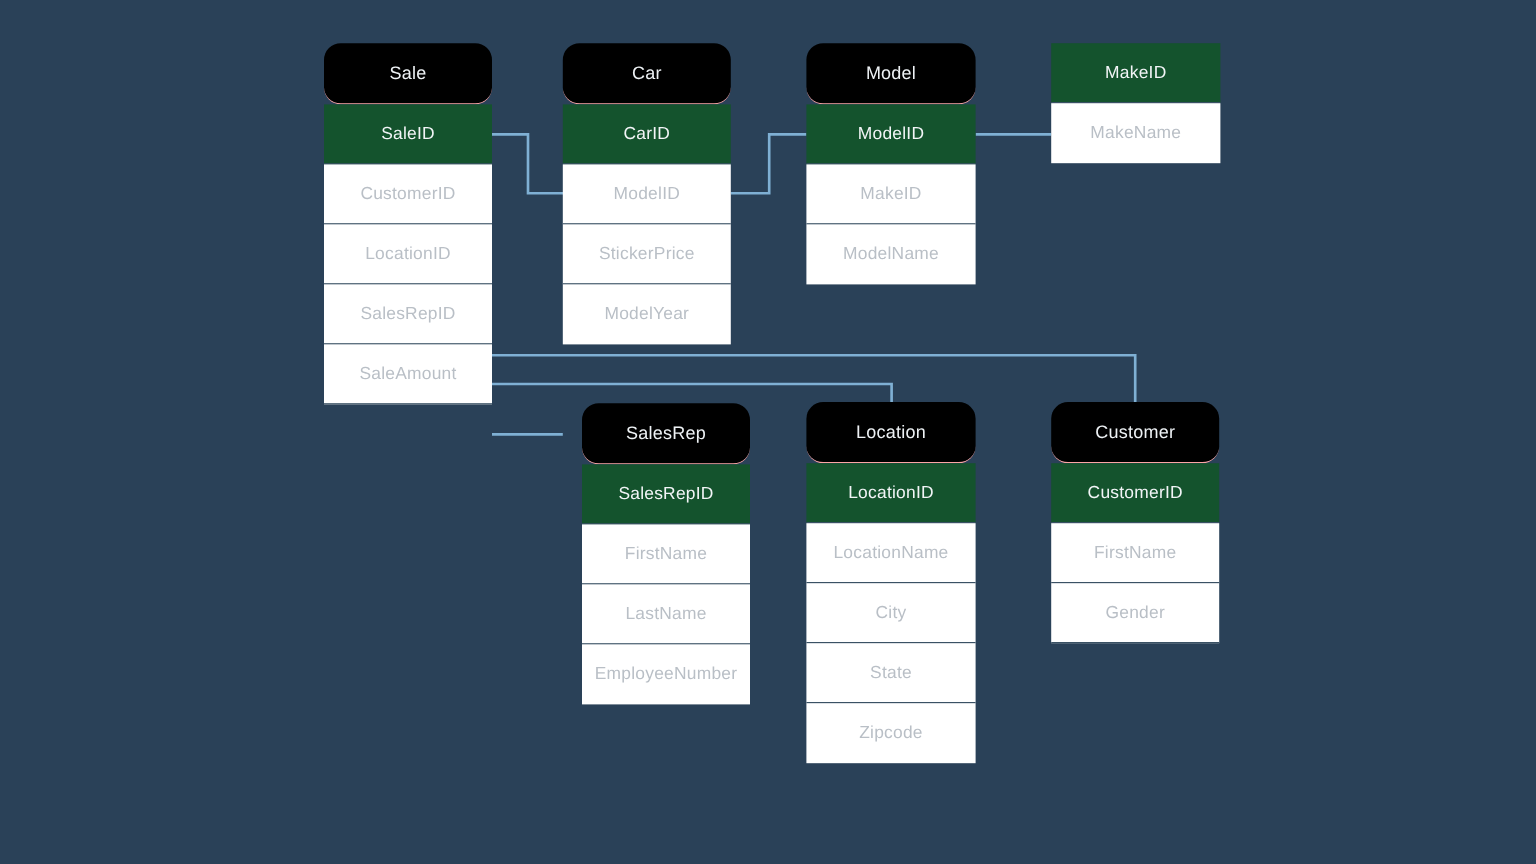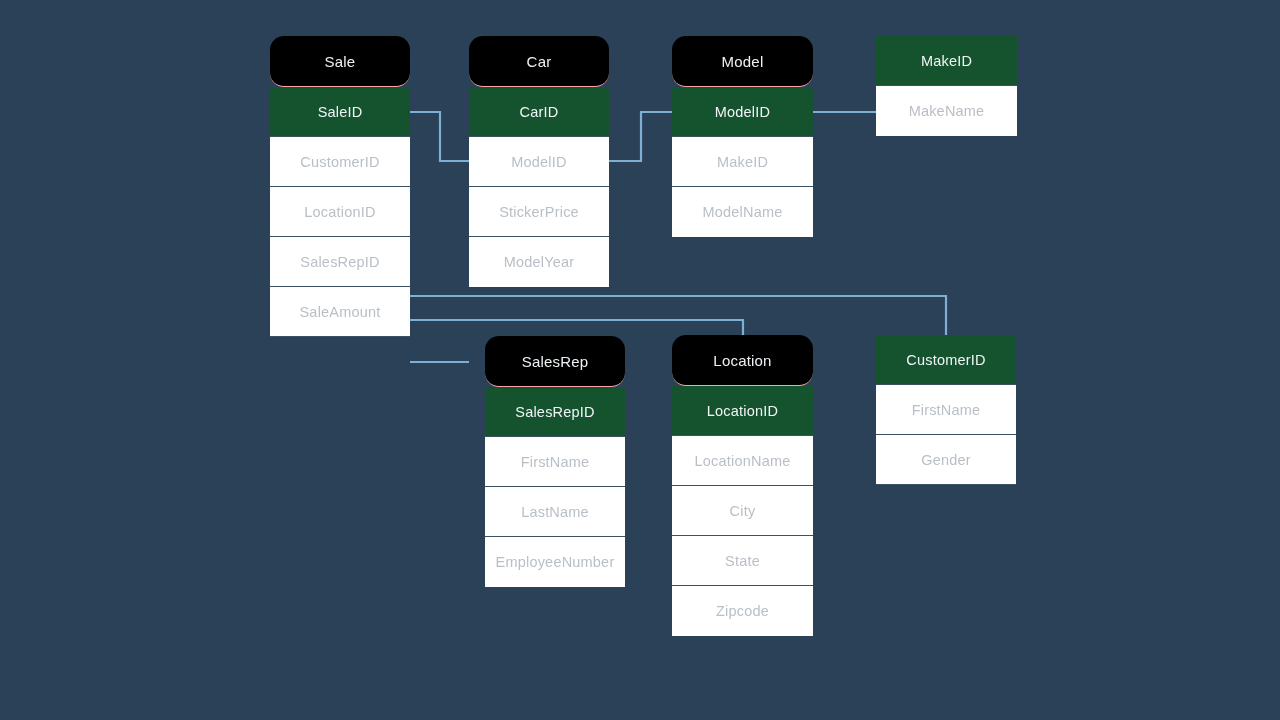--- a/index.html
+++ b/index.html
@@ -97,19 +97,20 @@
       </div>
       <div class="entity" style="left: 672px; top: 335px; width: 141px;">
         <div class="entity-header">Location</div>
         <div class="field pk">LocationID</div>
         <div class="field">LocationName</div>
         <div class="field">City</div>
         <div class="field">State</div>
         <div class="field last">Zipcode</div>
       </div>
       <div class="entity" style="left: 876px; top: 335px; width: 140px;">
+        <div class="entity-header">Customer</div>
         <div class="field pk">CustomerID</div>
         <div class="field">FirstName</div>
         <div class="field">Gender</div>
       </div>
     </div>
 
 </div>
 
 </body></html>

